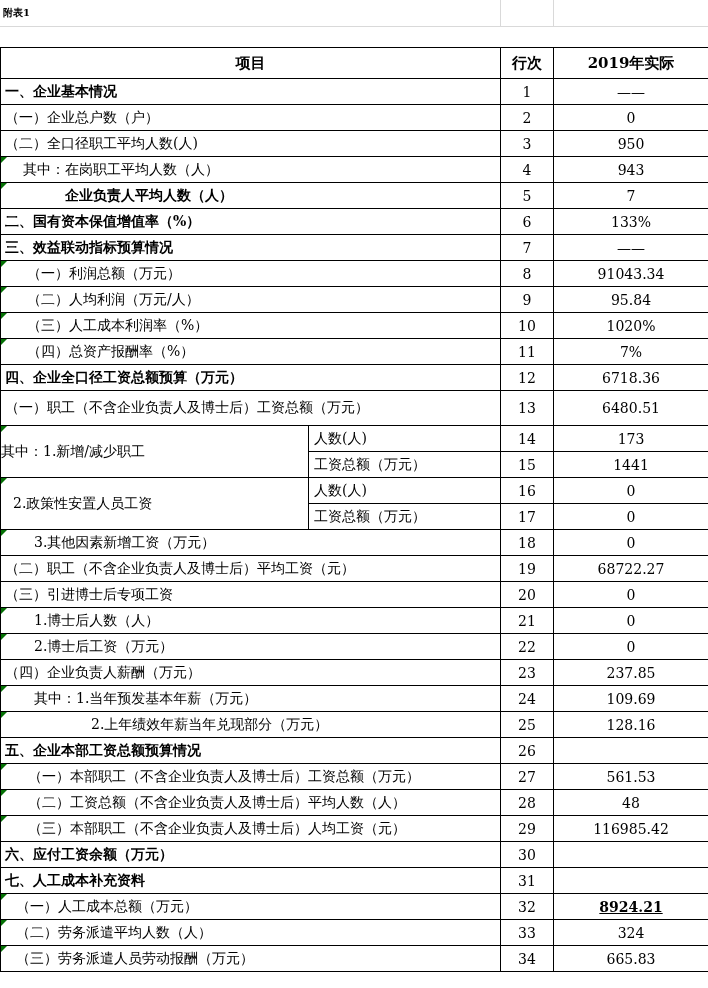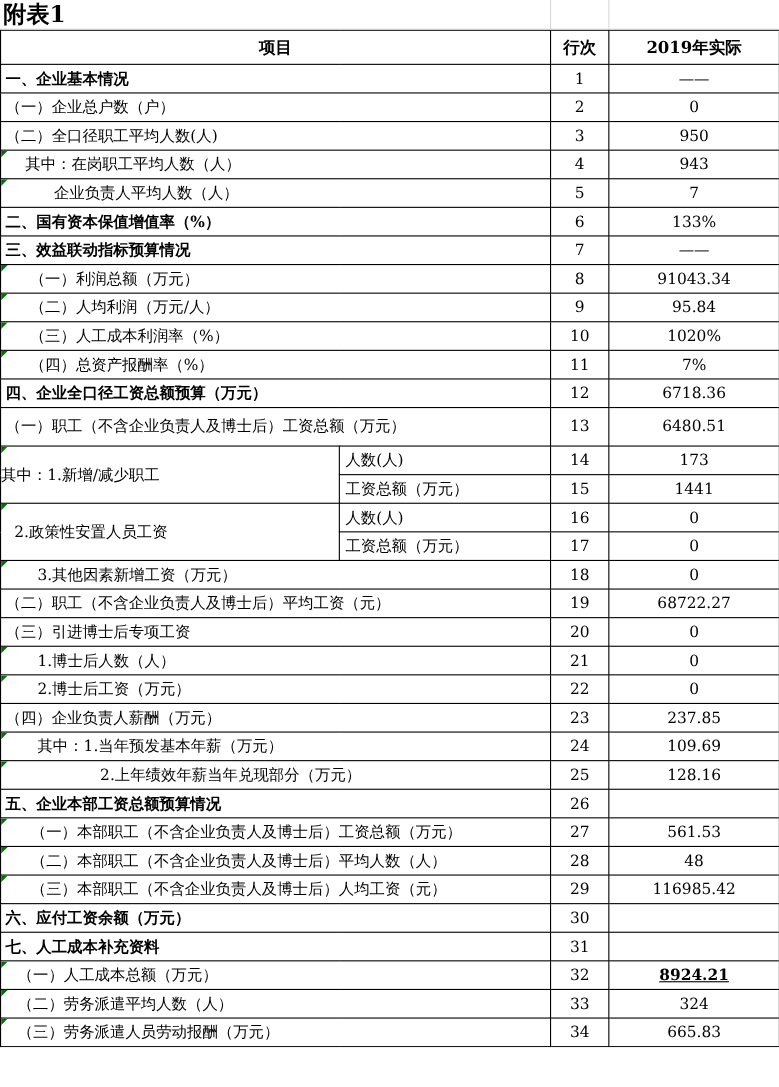--- a/index.html
+++ b/index.html
@@ -1,43 +1,43 @@
 <!DOCTYPE html>
 <html><head>
 <meta charset="utf-8">
 <style>
   html,body{margin:0;padding:0;background:#ffffff;}
   body{width:708px;color:#000;font-family:"DejaVu Serif","Liberation Serif",serif;}
   .sheet{width:708px;}
 
   
   .pretitle{position:relative;height:26px;border-bottom:1px solid #d9d9d9;}
-  .appendix{display:inline-block;padding-left:3px;line-height:26px;font-weight:bold;font-size:21px;}
+  .appendix{display:inline-block;padding-left:3px;line-height:26px;font-weight:bold;font-size:10px;}
   .gl{position:absolute;top:0;bottom:0;width:1px;background:#d9d9d9;}
   .gl.v1{left:500px;} .gl.v2{left:553px;}
 
   .title{height:34px;display:flex;align-items:center;justify-content:center;
          font-size:21px;font-weight:bold;letter-spacing:1px;}
 
-  table{border-collapse:collapse;table-layout:fixed;width:708px;}
+  table{border-collapse:collapse;table-layout:fixed;width:708px;margin-top:20px;}
   th,td{border:1px solid #000;padding:0;vertical-align:middle;position:relative;
         overflow:hidden;white-space:nowrap;font-size:14px;}
   th{height:30px;font-weight:bold;font-size:15px;text-align:center;}
   td{height:25px;}
   tr.tall td{height:34px;}
   td.item{text-align:left;}
   td.num,td.val{text-align:center;}
   tr.bold td.item{font-weight:bold;}
   td.val.u{font-weight:bold;text-decoration:underline;}
 
   
   .p4{padding-left:4px;}  .p5{padding-left:5px;}  .p7{}
   .p15{padding-left:15px;}.p22{padding-left:22px;}.p26{padding-left:26px;}
   .p27{padding-left:27px;}.p30{padding-left:12px;}.p32{padding-left:33px;}
-  .p48{padding-left:48px;}.p58{padding-left:90px;}
+  .p48{padding-left:64px;font-weight:bold;}.p58{padding-left:90px;}
 
   
   .mk{position:absolute;left:0;top:0;width:0;height:0;
       border-top:6px solid #047004;border-right:6px solid transparent;}
 </style>
 </head>
 <body>
 
 <div class="sheet">
 
@@ -220,21 +220,21 @@
         <td class="val"></td>
       </tr>
 
       <tr>
         <td class="item p27" colspan="2"><i class="mk"></i><span>（一）本部职工（不含企业负责人及博士后）工资总额（万元）</span></td>
         <td class="num">27</td>
         <td class="val">561.53</td>
       </tr>
 
       <tr>
-        <td class="item p27" colspan="2"><i class="mk"></i><span>（二）本部职工（不含企业负责人及博士后）平均人数（人）</span></td>
+        <td class="item p27" colspan="2"><i class="mk"></i><span>（二）工资总额（不含企业负责人及博士后）平均人数（人）</span></td>
         <td class="num">28</td>
         <td class="val">48</td>
       </tr>
 
       <tr>
         <td class="item p27" colspan="2"><i class="mk"></i><span>（三）本部职工（不含企业负责人及博士后）人均工资（元）</span></td>
         <td class="num">29</td>
         <td class="val">116985.42</td>
       </tr>
 

